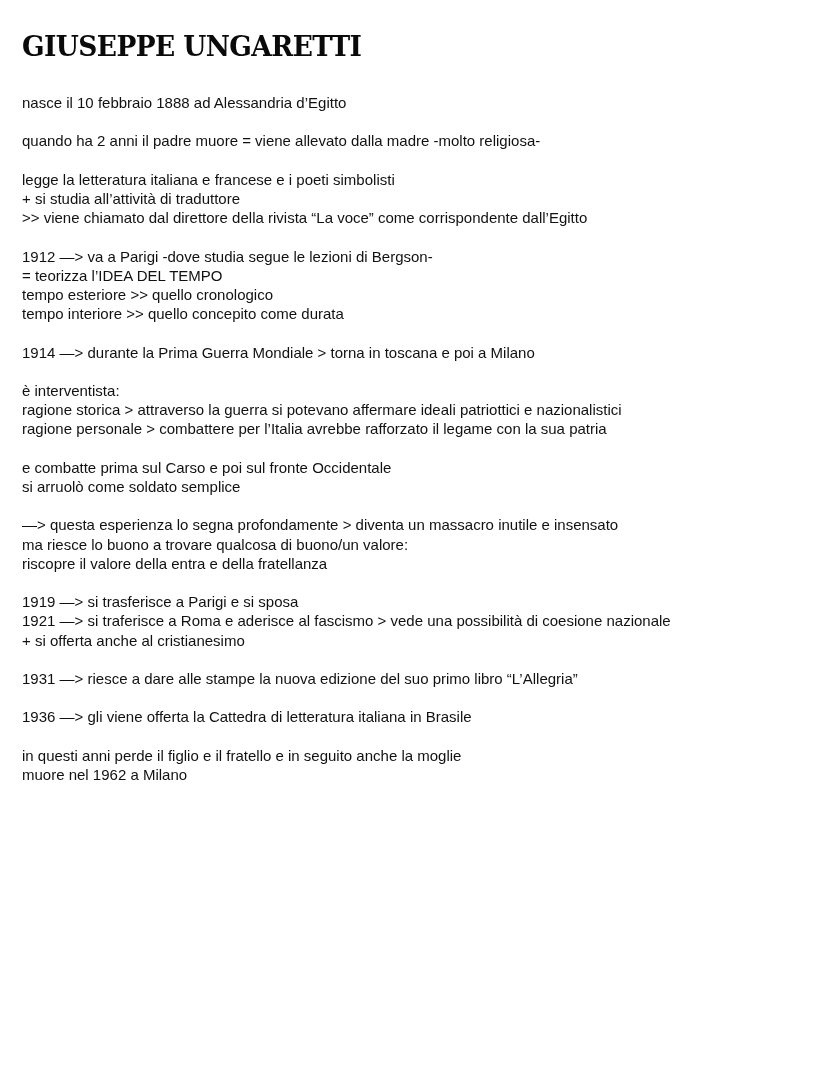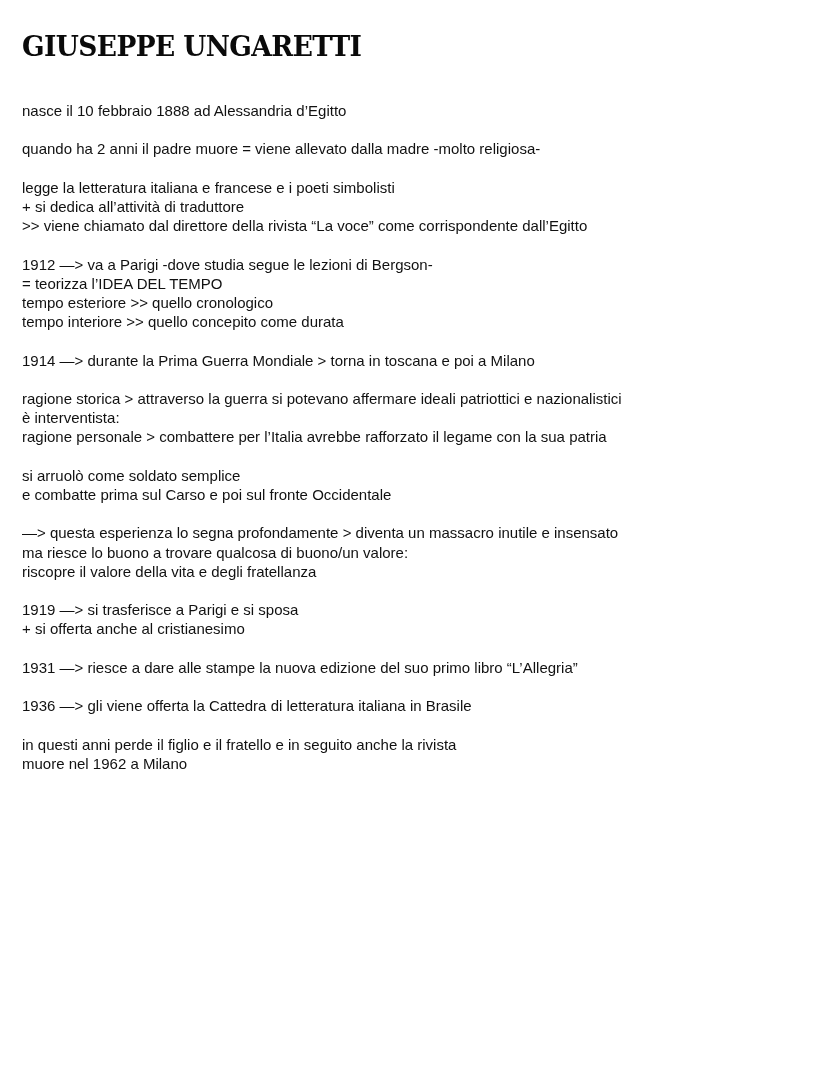--- a/index.html
+++ b/index.html
@@ -30,21 +30,20 @@
       white-space: nowrap;
     }
     .body-text {
       position: absolute;
       left: 22px;
       top: 93px;
       font-family: "Liberation Sans", sans-serif;
       font-size: 15px;
       line-height: 19.2px;
       color: #111111;
-      margin-top: 8px;
     }
     .para {
       margin: 0 0 19.2px 0;
     }
     .line {
       display: block;
       white-space: nowrap;
     }
   </style>
 </head>
@@ -54,53 +53,54 @@
 
 <div class="body-text">
   <p class="para">
     <span class="line">nasce il 10 febbraio 1888 ad Alessandria d’Egitto</span>
   </p>
   <p class="para">
     <span class="line">quando ha 2 anni il padre muore = viene allevato dalla madre -molto religiosa-</span>
   </p>
   <p class="para">
     <span class="line">legge la letteratura italiana e francese e i poeti simbolisti</span>
-    <span class="line">+ si dedica all’attività di traduttore</span>
+    <span class="line">+ si studia all’attività di traduttore</span>
     <span class="line">&gt;&gt; viene chiamato dal direttore della rivista “La voce” come corrispondente dall’Egitto</span>
   </p>
   <p class="para">
     <span class="line">1912 —&gt; va a Parigi -dove studia segue le lezioni di Bergson-</span>
     <span class="line">= teorizza l’IDEA DEL TEMPO</span>
     <span class="line">tempo esteriore &gt;&gt; quello cronologico</span>
     <span class="line">tempo interiore &gt;&gt; quello concepito come durata</span>
   </p>
   <p class="para">
     <span class="line">1914 —&gt; durante la Prima Guerra Mondiale &gt; torna in toscana e poi a Milano</span>
   </p>
   <p class="para">
+    <span class="line">è interventista:</span>
     <span class="line">ragione storica &gt; attraverso la guerra si potevano affermare ideali patriottici e nazionalistici</span>
-    <span class="line">è interventista:</span>
     <span class="line">ragione personale &gt; combattere per l’Italia avrebbe rafforzato il legame con la sua patria</span>
   </p>
   <p class="para">
+    <span class="line">e combatte prima sul Carso e poi sul fronte Occidentale</span>
     <span class="line">si arruolò come soldato semplice</span>
-    <span class="line">e combatte prima sul Carso e poi sul fronte Occidentale</span>
   </p>
   <p class="para">
     <span class="line">—&gt; questa esperienza lo segna profondamente &gt; diventa un massacro inutile e insensato</span>
     <span class="line">ma riesce lo buono a trovare qualcosa di buono/un valore:</span>
-    <span class="line">riscopre il valore della vita e degli fratellanza</span>
+    <span class="line">riscopre il valore della entra e della fratellanza</span>
   </p>
   <p class="para">
     <span class="line">1919 —&gt; si trasferisce a Parigi e si sposa</span>
+    <span class="line">1921 —&gt; si traferisce a Roma e aderisce al fascismo &gt; vede una possibilità di coesione nazionale</span>
     <span class="line">+ si offerta anche al cristianesimo</span>
   </p>
   <p class="para">
     <span class="line">1931 —&gt; riesce a dare alle stampe la nuova edizione del suo primo libro “L’Allegria”</span>
   </p>
   <p class="para">
     <span class="line">1936 —&gt; gli viene offerta la Cattedra di letteratura italiana in Brasile</span>
   </p>
   <p class="para">
-    <span class="line">in questi anni perde il figlio e il fratello e in seguito anche la rivista</span>
+    <span class="line">in questi anni perde il figlio e il fratello e in seguito anche la moglie</span>
     <span class="line">muore nel 1962 a Milano</span>
   </p>
 </div>
 
 </body></html>

